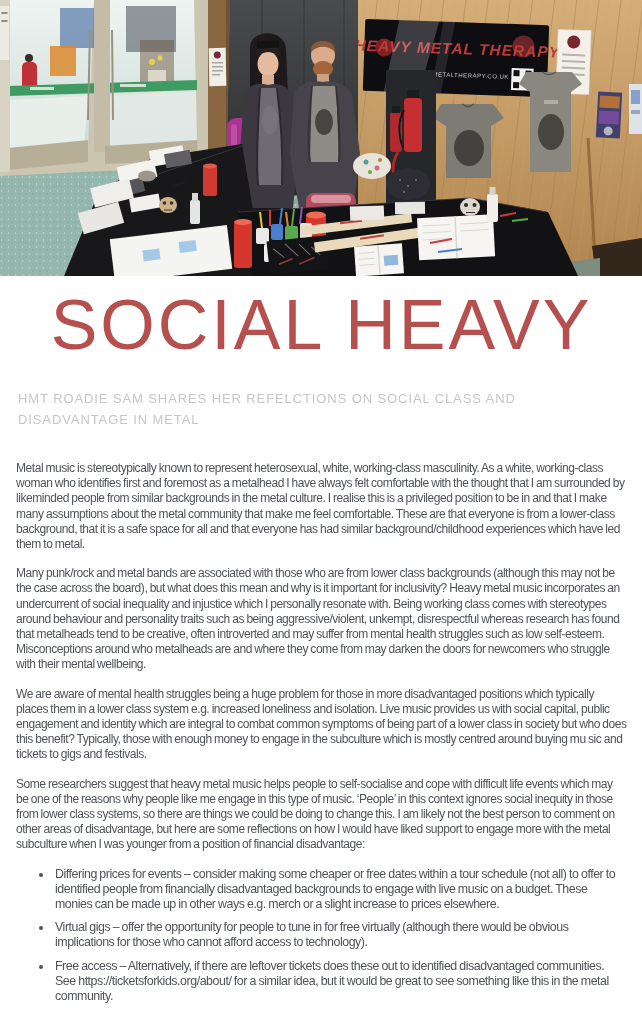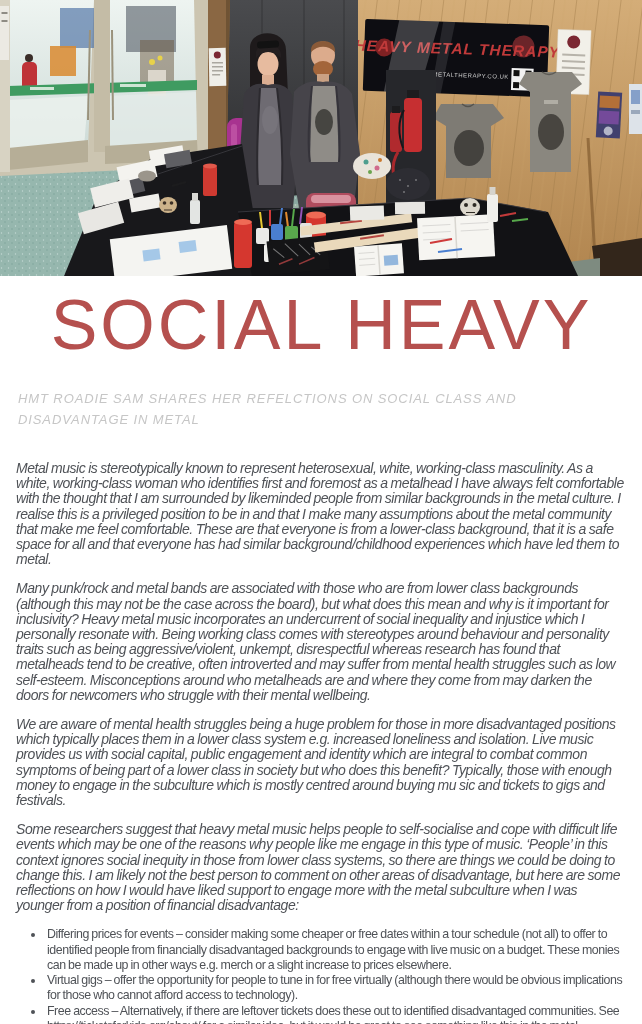--- a/index.html
+++ b/index.html
@@ -15,34 +15,33 @@
   }
   figure.hero{margin:0;width:642px;height:276px;line-height:0;}
   main.content{padding:0 15px 0 16px;width:642px;}
   h1.page-title{
     margin:14px 0 0;text-align:center;
     font-size:70px;font-weight:300;letter-spacing:3px;line-height:1;
     color:var(--title-color);white-space:nowrap;
   }
   p.subtitle{
     margin:28px 0 31px 2px;
-    font-size:13px;font-style:italic;font-weight:400;
+    font-size:13px;font-weight:400;
     letter-spacing:0.9px;line-height:21px;
     color:var(--subtitle-color);text-transform:uppercase;
   }
   .bodytext p{
     margin:0 0 14px;
-    font-size:14px;line-height:15.2px;
+    font-size:12px;line-height:15.2px;
     letter-spacing:-0.45px;word-spacing:-0.5px;
     color:var(--body-text-color);
-    font-style:italic;
   }
   .bodytext ul{margin:0;padding-left:29px;}
   .bodytext li{
-    margin:0;padding-left:2px;
+    margin:8px;padding-left:2px;
     font-size:12.4px;line-height:15.2px;
     letter-spacing:-0.45px;word-spacing:-0.5px;
     color:var(--body-text-color);
   }
   svg text{font-family:"Liberation Sans",sans-serif;}
 </style>
 </head>
 <body>
 
 <figure class="hero">

